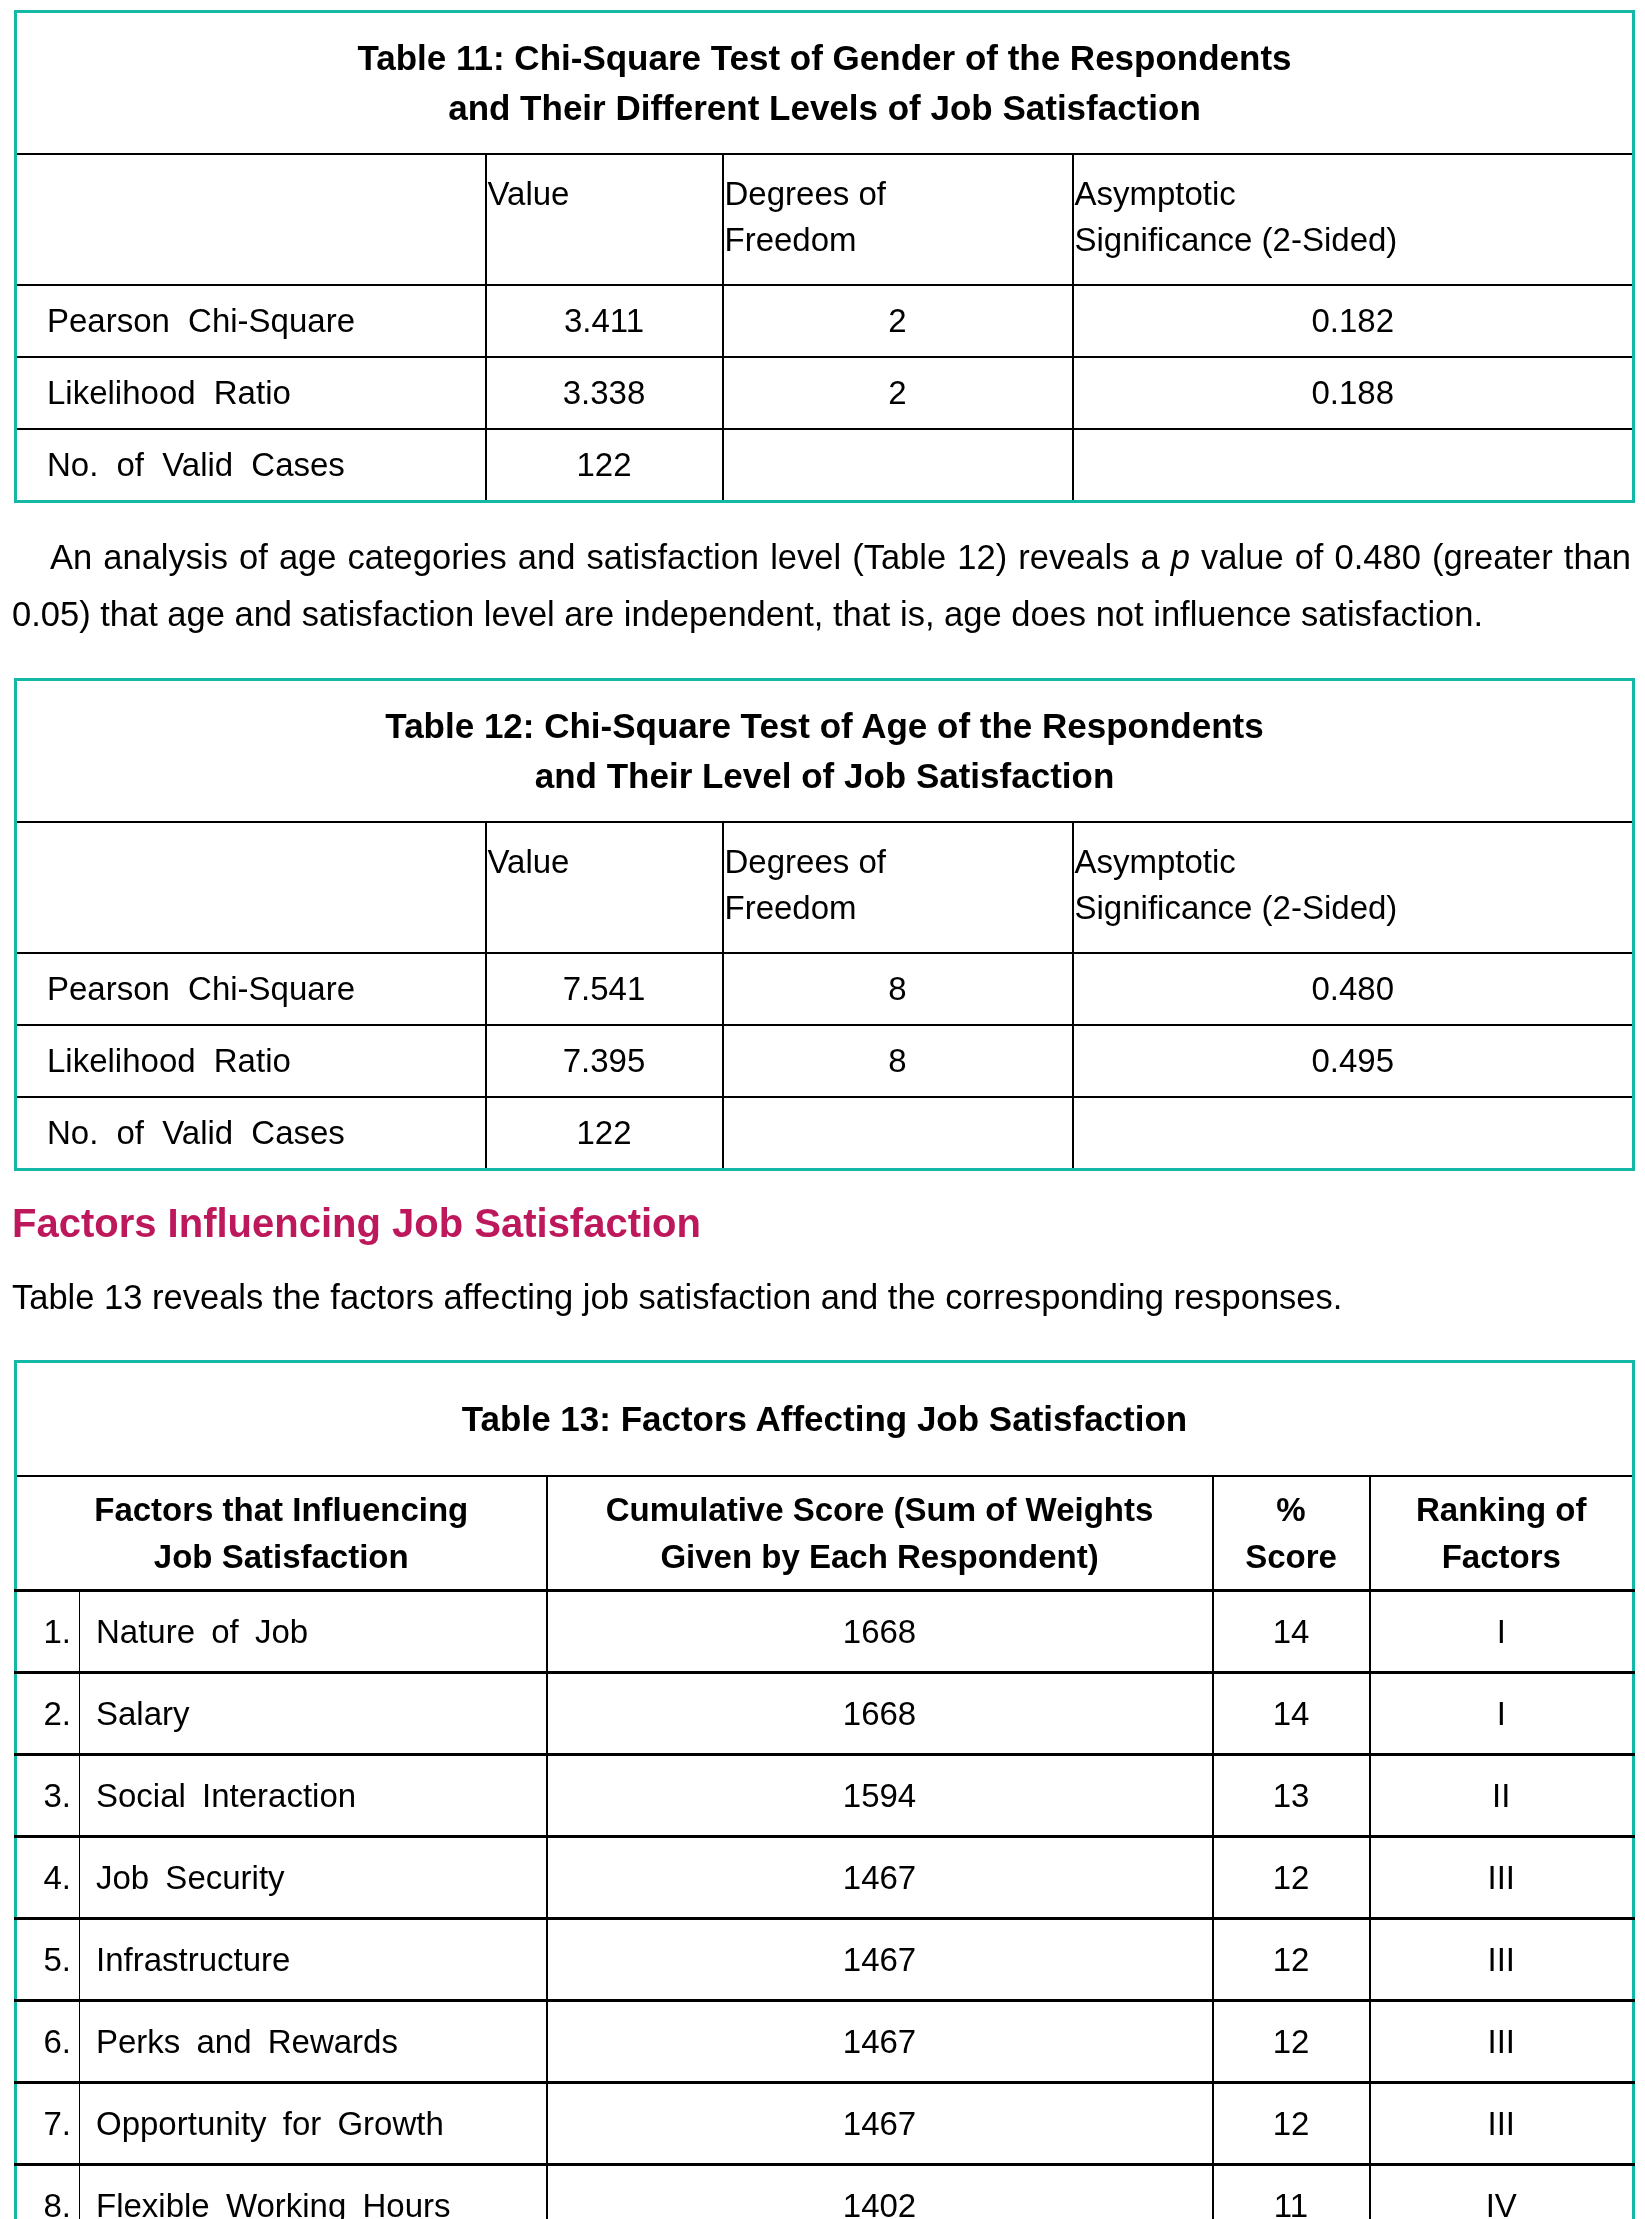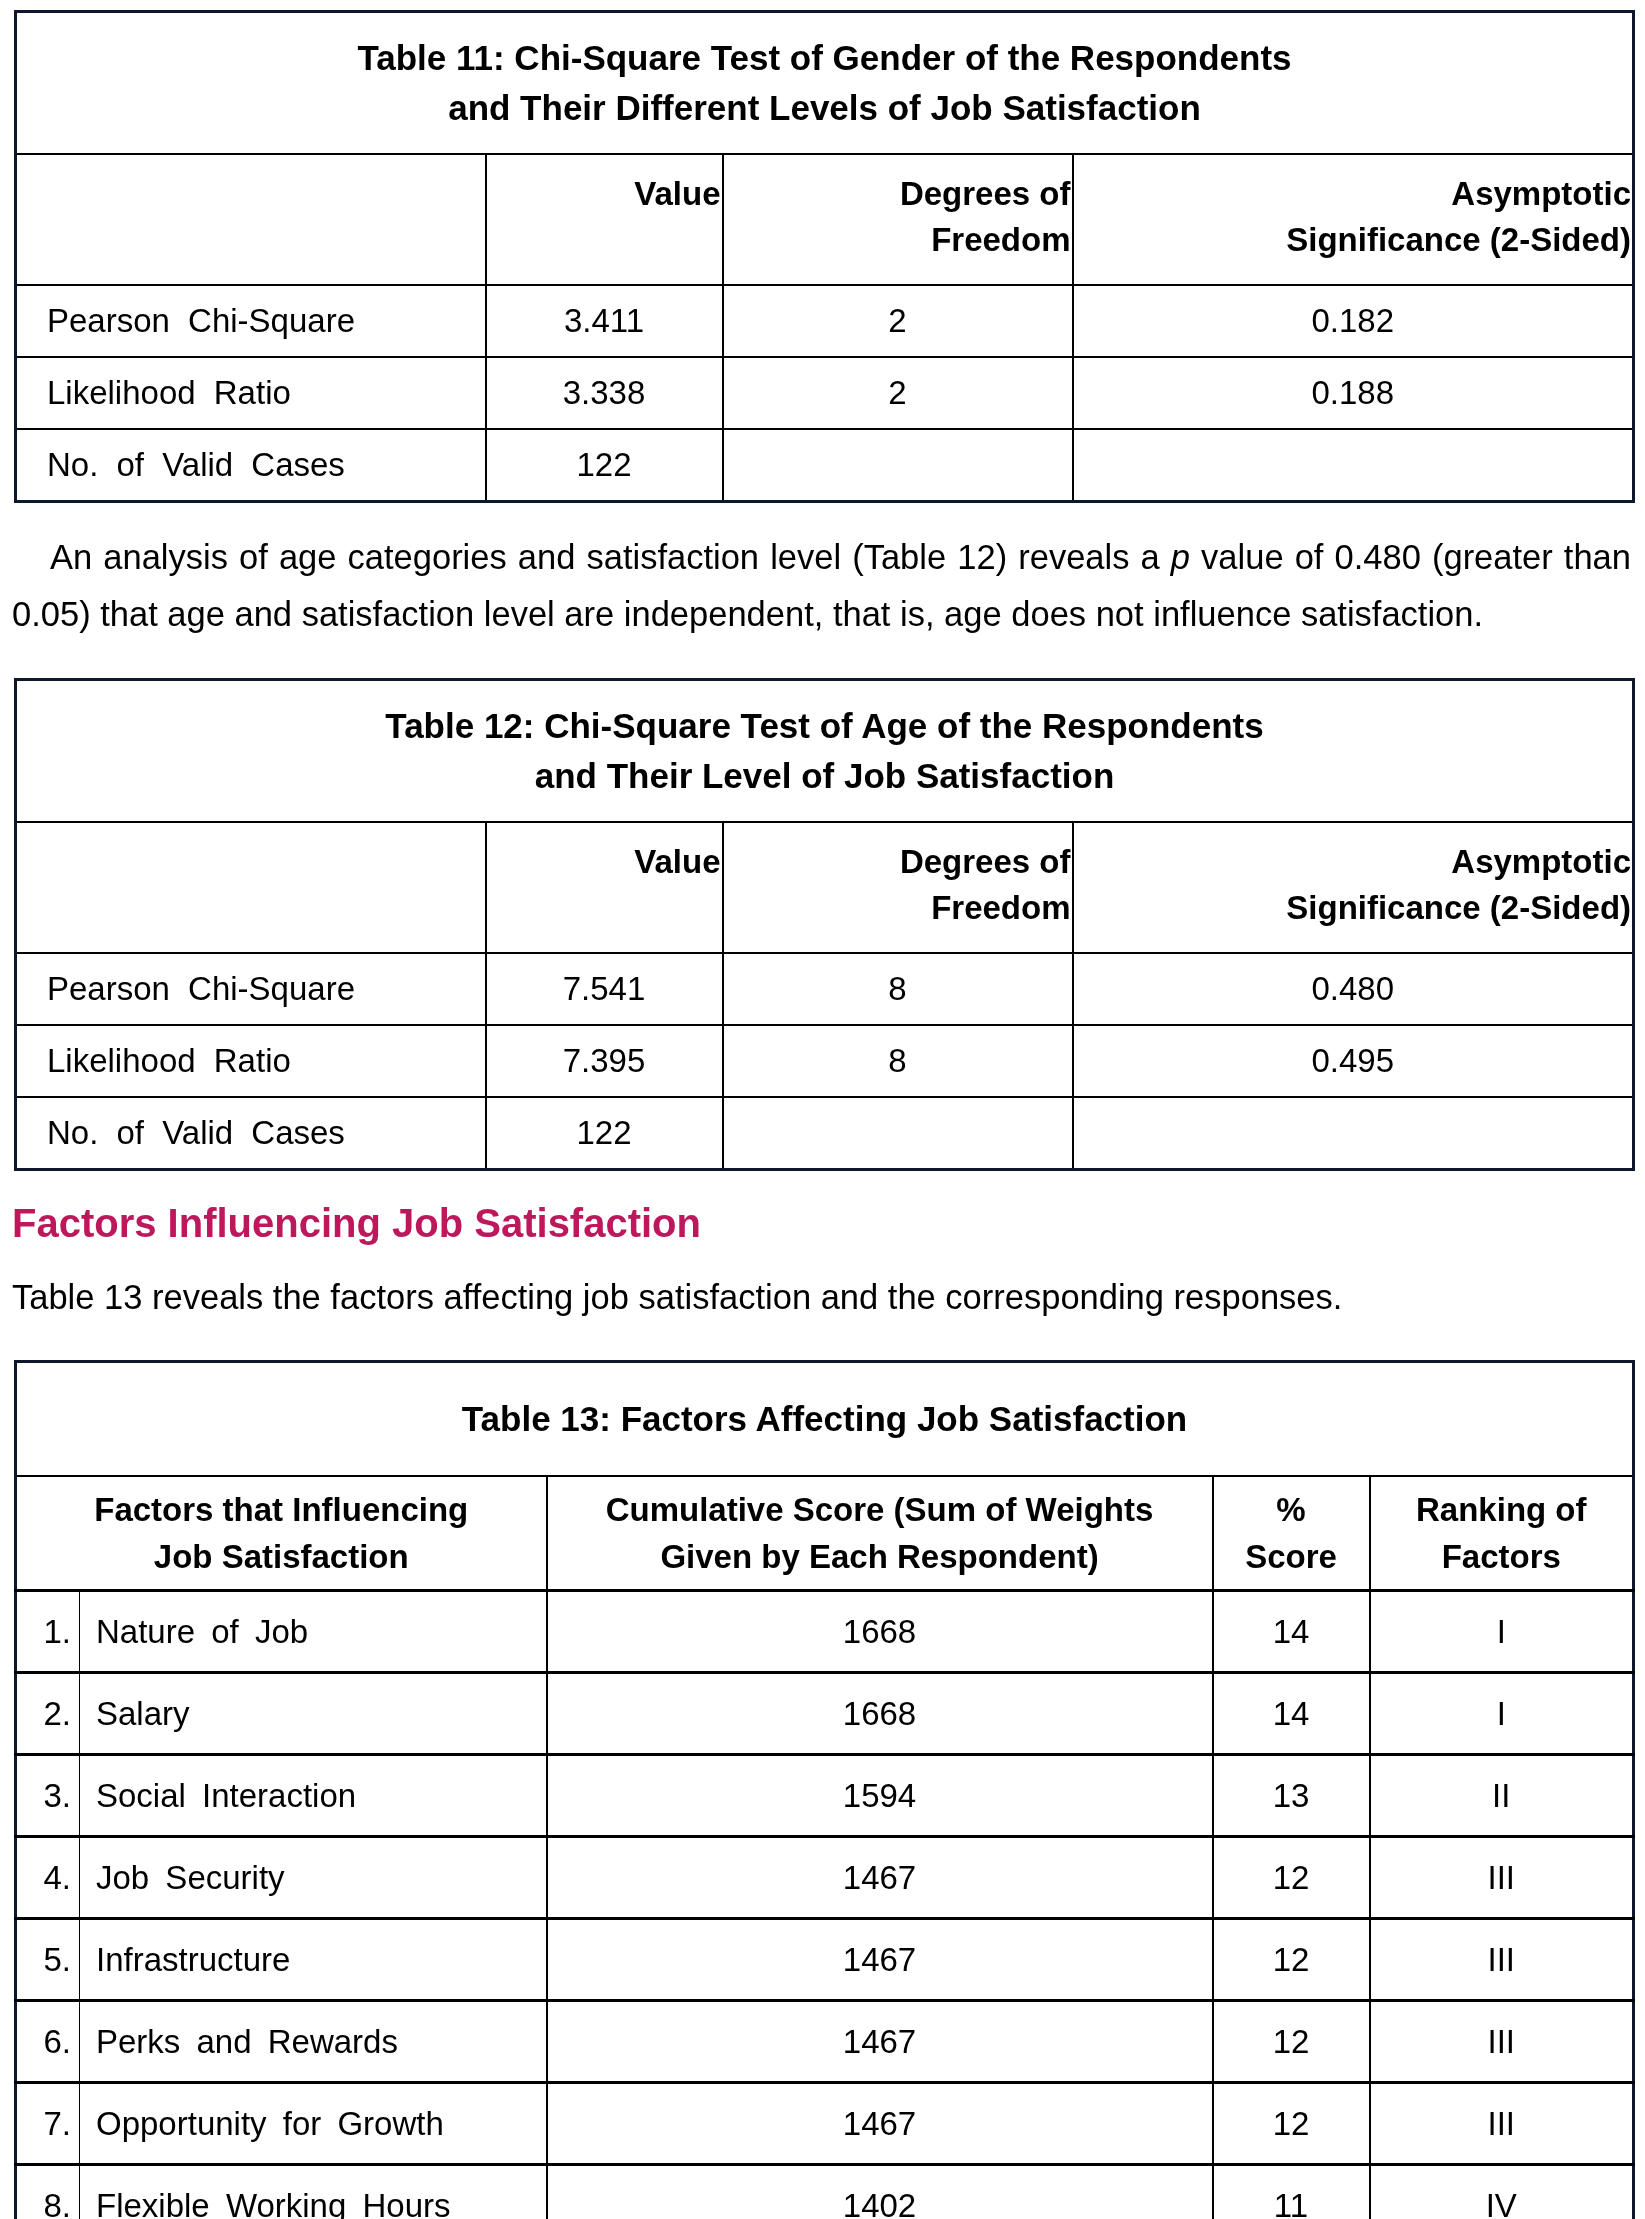--- a/index.html
+++ b/index.html
@@ -4,31 +4,31 @@
 <style>
   html, body { margin: 0; padding: 0; background: #ffffff; }
   .page {
     width: 1645px; height: 2219px; overflow: hidden;
     background: #ffffff; color: #000000;
     font-family: "Liberation Sans", sans-serif;
     padding-top: 10px; box-sizing: border-box;
   }
 
   table { border-collapse: collapse; table-layout: fixed; width: 1618px; margin-left: 14px; }
-  table { border: 3px solid #0f172a; }
+  table { border: 3px solid #14b8a6; }
   td { border: 2px solid #000; font-size: 33px; color: #000; vertical-align: middle; overflow: hidden; }
 
   
   .chi-table .title-cell {
     height: 138px; text-align: center; vertical-align: middle;
     font-weight: bold; font-size: 35px; line-height: 50px;
   }
   .chi-table .head-cell {
-    height: 112px; text-align: right; vertical-align: top; padding-top: 16px;
-    font-weight: bold; font-size: 33px; line-height: 46px;
+    height: 112px; text-align: left; vertical-align: top; padding-top: 16px;
+    font-weight: normal; font-size: 33px; line-height: 46px;
   }
   .chi-table .label-cell { height: 68px; padding-left: 30px; word-spacing: 9px; }
   .chi-table .center-cell { text-align: center; }
 
   
   .factors-table .title-cell {
     height: 110px; text-align: center; vertical-align: middle;
     font-weight: bold; font-size: 35px;
   }
   .factors-table .head-cell {

